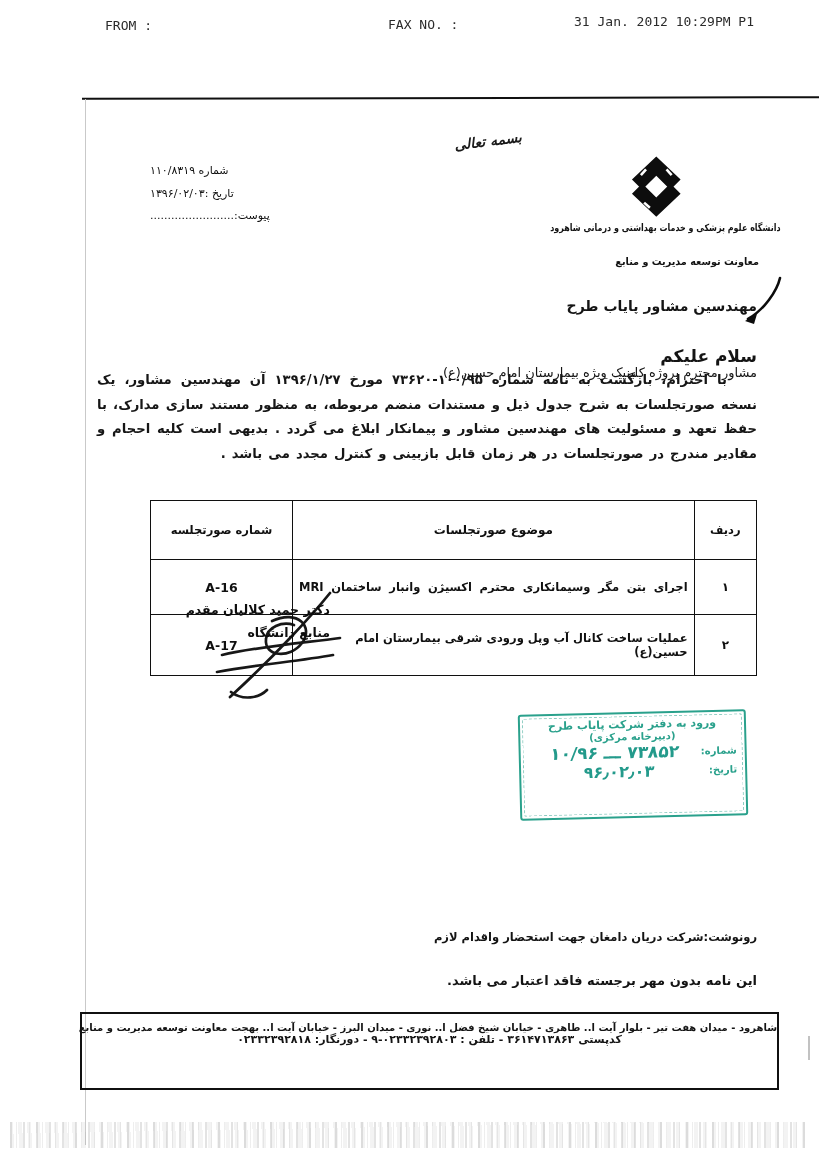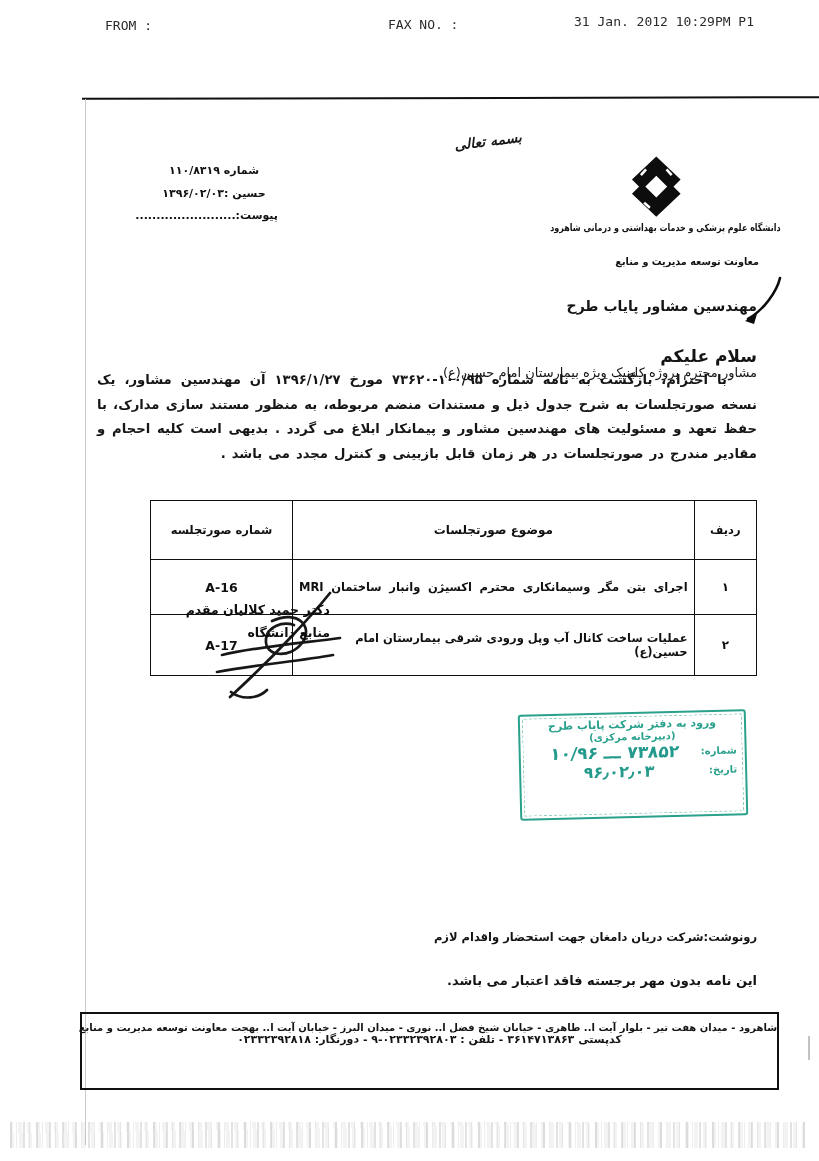--- a/index.html
+++ b/index.html
@@ -11,22 +11,22 @@
   .faxmono{font-family:"DejaVu Sans Mono",monospace;font-size:13px;color:#2b2b2b;}
 
   
   .top-rule{left:82px;top:97px;width:737px;height:2px;background:#101010;transform:rotate(-0.12deg);}
   .left-edge{left:85px;top:99px;width:1px;height:1046px;background:#c9c9c9;}
   .right-tick{left:808px;top:1036px;width:2px;height:24px;background:#9a9a9a;opacity:.6;}
 
   
   .besmele{left:443px;top:133px;width:90px;text-align:center;font-size:14px;font-weight:bold;
            font-style:italic;transform:rotate(-7deg);color:#1b1b1b;}
-  .refblock{left:150px;top:160px;width:128px;direction:rtl;text-align:center;
-            font-size:11px;font-weight:bold;line-height:22.5px;color:#101010;}
+  .refblock{left:150px;top:160px;width:128px;direction:rtl;text-align:left;
+            font-size:11px;font-weight:normal;line-height:22.5px;color:#101010;}
   .uniname{left:560px;top:222px;width:245px;text-align:center;font-size:10px;font-weight:bold;
            white-space:nowrap;transform:scaleX(.8);color:#121212;}
   .deputy{left:615px;top:255px;width:150px;text-align:center;font-size:10.5px;font-weight:bold;
           white-space:nowrap;transform:scaleX(.92);color:#121212;}
 
   
   .rec1{right:62px;top:298px;font-size:14px;font-weight:bold;text-align:center;}
   .rec2{right:62px;top:321px;font-size:13px;font-weight:normal;margin-top:44px;}
   .rec3{right:62px;top:346px;font-size:17px;font-weight:bold;}
 
@@ -90,21 +90,21 @@
 <div class="abs right-tick"></div>
 
 <div class="abs besmele">بسمه تعالی</div>
 
 <div class="abs refblock">
   <div>
     <span>شماره</span>
     <span class="num">۱۱۰/۸۳۱۹</span>
   </div>
   <div>
-    <span>حسین :</span><span class="num">۱۳۹۶/۰۲/۰۳</span>
+    <span>تاریخ :</span><span class="num">۱۳۹۶/۰۲/۰۳</span>
   </div>
   <div>
     <span>پیوست:</span><span>........................</span>
   </div>
 </div>
 
 <svg class="abs" style="left:623px;top:152px" width="64" height="68" viewBox="0 0 100 100">
   <path d="M52 4 L90 40 L74 56 L52 34 L30 56 L14 40 Z" fill="#0d0d0d"></path>
   <path d="M14 62 L30 46 L52 68 L74 46 L90 62 L52 98 Z" fill="#0d0d0d"></path>
   <path d="M52 42 L63 53 L52 64 L41 53 Z" fill="#ffffff"></path>

